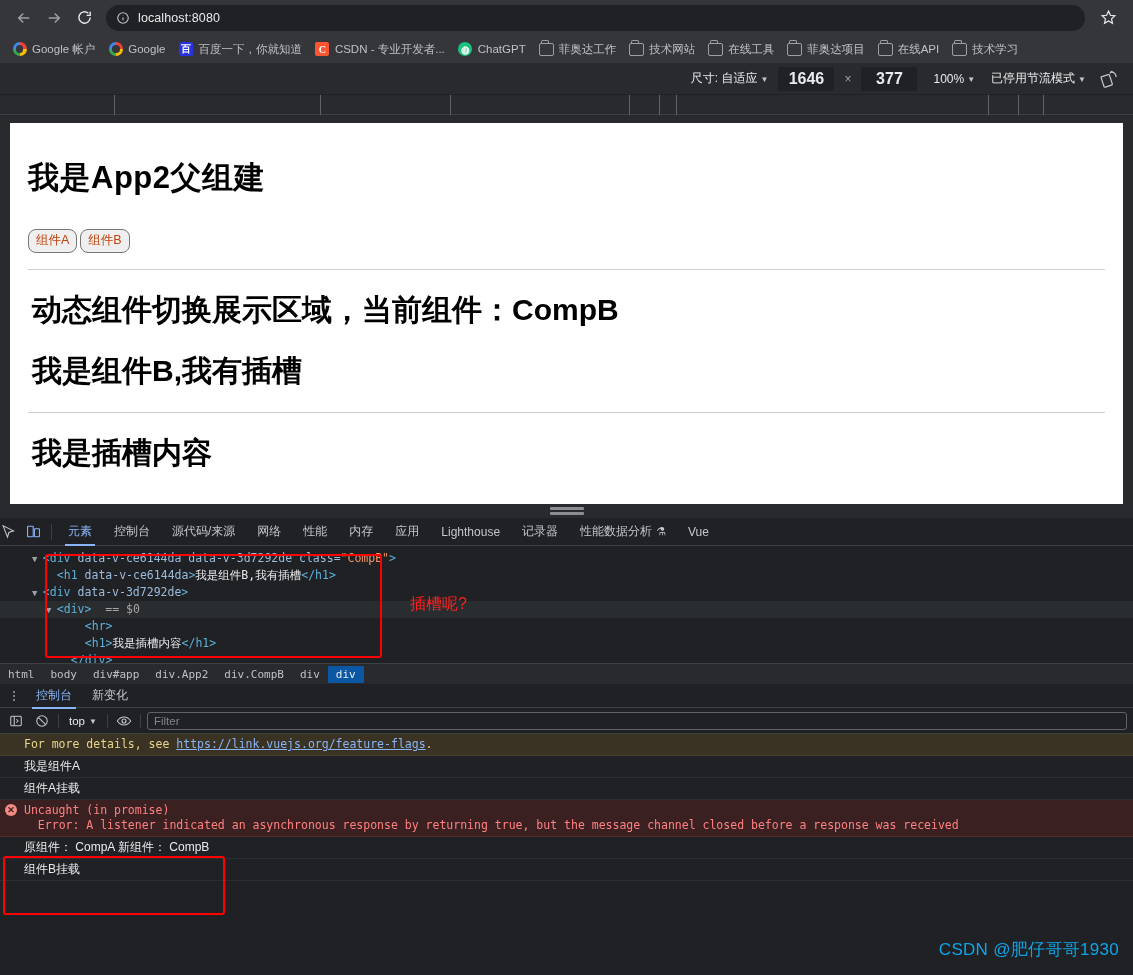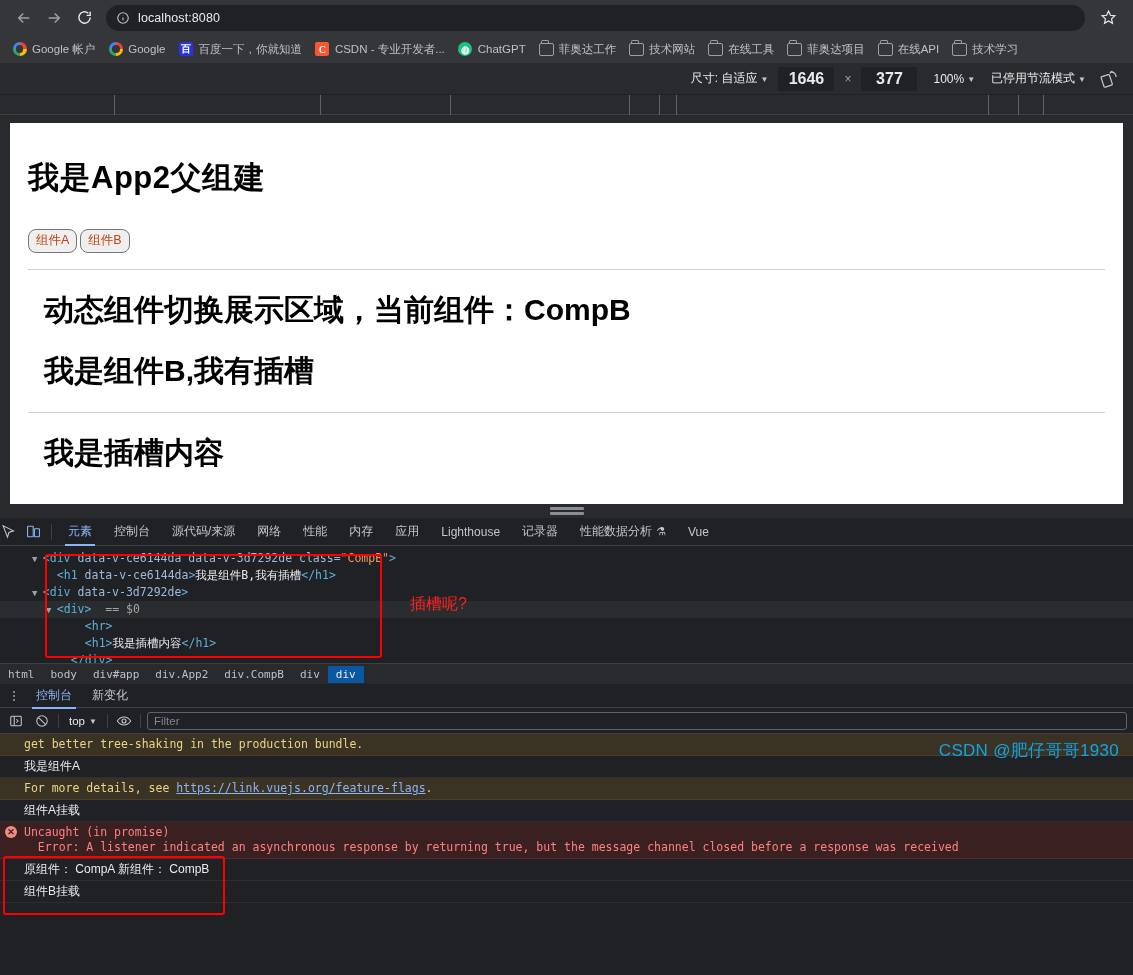--- a/index.html
+++ b/index.html
@@ -2,21 +2,21 @@
 <html><head>
 <meta charset="utf-8">
 <style>
   * { box-sizing: border-box; margin: 0; padding: 0; }
   html, body {
     width: 1133px; height: 975px;
     background: #202124;
     font-family: "Liberation Sans", "DejaVu Sans", sans-serif;
     overflow: hidden;
   }
-  #app { position: relative; width: 1133px; height: 776px; }
+  #app { position: relative; width: 1133px; height: 975px; }
 
   
   .chrome-top {
     height: 35px; background: #35363a; display: flex; align-items: center;
     padding: 0 10px; gap: 2px;
   }
   .nav-btn {
     width: 28px; height: 28px; display: flex; align-items: center; justify-content: center;
     color: #9aa0a6; border-radius: 50%; flex: none;
   }
@@ -78,21 +78,21 @@
     color: #000;
   }
   .page h1.title { font-size: 31px; font-weight: bold; margin: 18px 0 0 0; letter-spacing:.5px;}
   .btn-row { margin-top: 30px; display: flex; gap: 3px; }
   .vbtn {
     background: #efefef; border: 1px solid #767676; border-radius: 8px;
     font-size: 12.5px; padding: 2px 7px; color: #c2410c; line-height: 1.4;
     font-family: "Liberation Sans", sans-serif;
   }
   .page hr { border:none; border-top:1px solid #d0d0d0; margin: 16px 0; }
-  .page h1.sec { font-size: 30px; font-weight: bold; margin: 20px 16px; }
+  .page h1.sec { font-size: 30px; font-weight: bold; margin: 20px 4px; }
 
   
   .splitter { height: 14px; background:#292a2d; display:flex; align-items:center; justify-content:center; }
   .handle { width: 34px; }
   .handle div { height:3px; background:#8a8d91; border-radius:1px; margin:2px 0;}
 
   
   .devtools { background:#202124; }
   .dt-tabbar {
     height: 28px; background:#202124; display:flex; align-items:center; gap:0;
@@ -461,23 +461,22 @@
           </svg>
       </div>
       <div class="ct-sep"></div>
       <div class="filter-box">
         <span>Filter</span>
       </div>
     </div>
 
     <div class="console-body" id="consoleBody">
 
-    <div class="c-row c-warn">get better tree-shaking in the production bundle.</div>
+        <div class="c-row c-warn">For more details, see <span class="c-link">https://link.vuejs.org/feature-flags</span>.</div>
         <div class="c-row c-log cjk">我是组件A</div>
-        <div class="c-row c-warn">For more details, see <span class="c-link">https://link.vuejs.org/feature-flags</span>.</div>
         <div class="c-row c-log cjk">组件A挂载</div>
         <div class="c-row c-err"><span class="err-ico">✕</span>Uncaught (in promise)
   Error: A listener indicated an asynchronous response by returning true, but the message channel closed before a response was received</div>
         <div class="c-row c-log cjk">原组件： CompA 新组件： CompB</div>
         <div class="c-row c-log cjk">组件B挂载</div>
         <div class="red-box" style="left:3px; top:122px; width:222px; height:59px;"></div>
       </div>
   </div>
 
   <div class="watermark">CSDN @肥仔哥哥1930</div>

